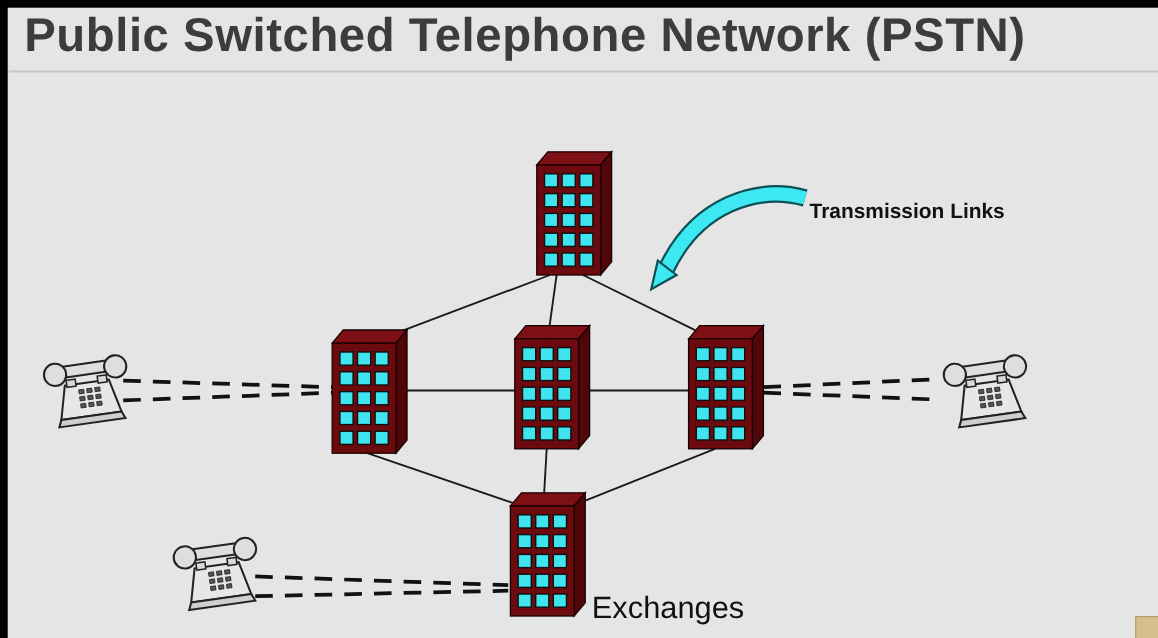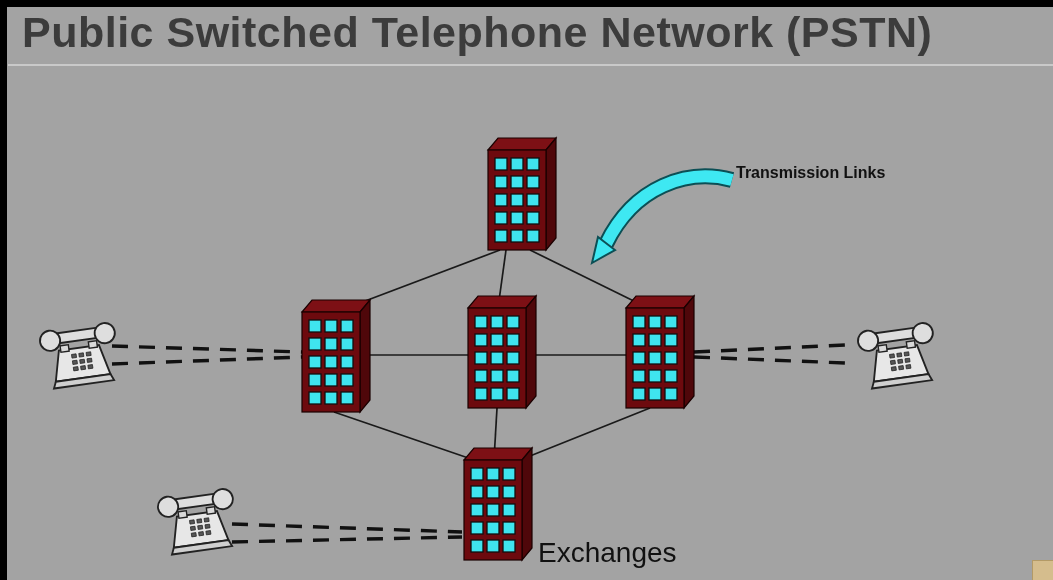--- a/index.html
+++ b/index.html
@@ -1,38 +1,38 @@
 <!DOCTYPE html>
 <html><head>
 <meta charset="utf-8">
 <style>
   html,body{margin:0;padding:0;background:#ffffff;}
   #stage{
     position:relative;
     width:1053px;height:580px;
-    background:#a3a3a3;
+    background:#e5e5e5;
     overflow:hidden;
     font-family:"Liberation Sans", sans-serif;
   }
   .frame-bar{position:absolute;background:#000;}
   #frame-top{top:0;left:0;width:1053px;height:7px;}
   #frame-left{top:0;left:0;width:7px;height:580px;}
   #page-title{
     position:absolute;left:22px;top:8px;
     font-size:43px;font-weight:bold;color:#3c3c3c;
     letter-spacing:0.5px;white-space:nowrap;
   }
   #title-rule{
     position:absolute;left:8px;top:64px;width:1045px;height:2px;
     background:#c9c9c9;
   }
   .diagram-label{
     position:absolute;color:#111;white-space:nowrap;
   }
-  #transmission-links-label{left:736px;top:164px;font-size:16px;font-weight:bold;}
+  #transmission-links-label{left:736px;top:182px;font-size:19px;font-weight:bold;}
   #exchanges-label{left:538px;top:537px;font-size:28px;font-weight:400;}
   #diagram-svg{position:absolute;left:0;top:0;}
   #corner-artifact{
     position:absolute;right:0;bottom:0;width:20px;height:19px;
     background:#d5bd8d;border-left:1px solid #b39a66;border-top:1px solid #b39a66;
   }
 </style>
 </head>
 <body>
 

